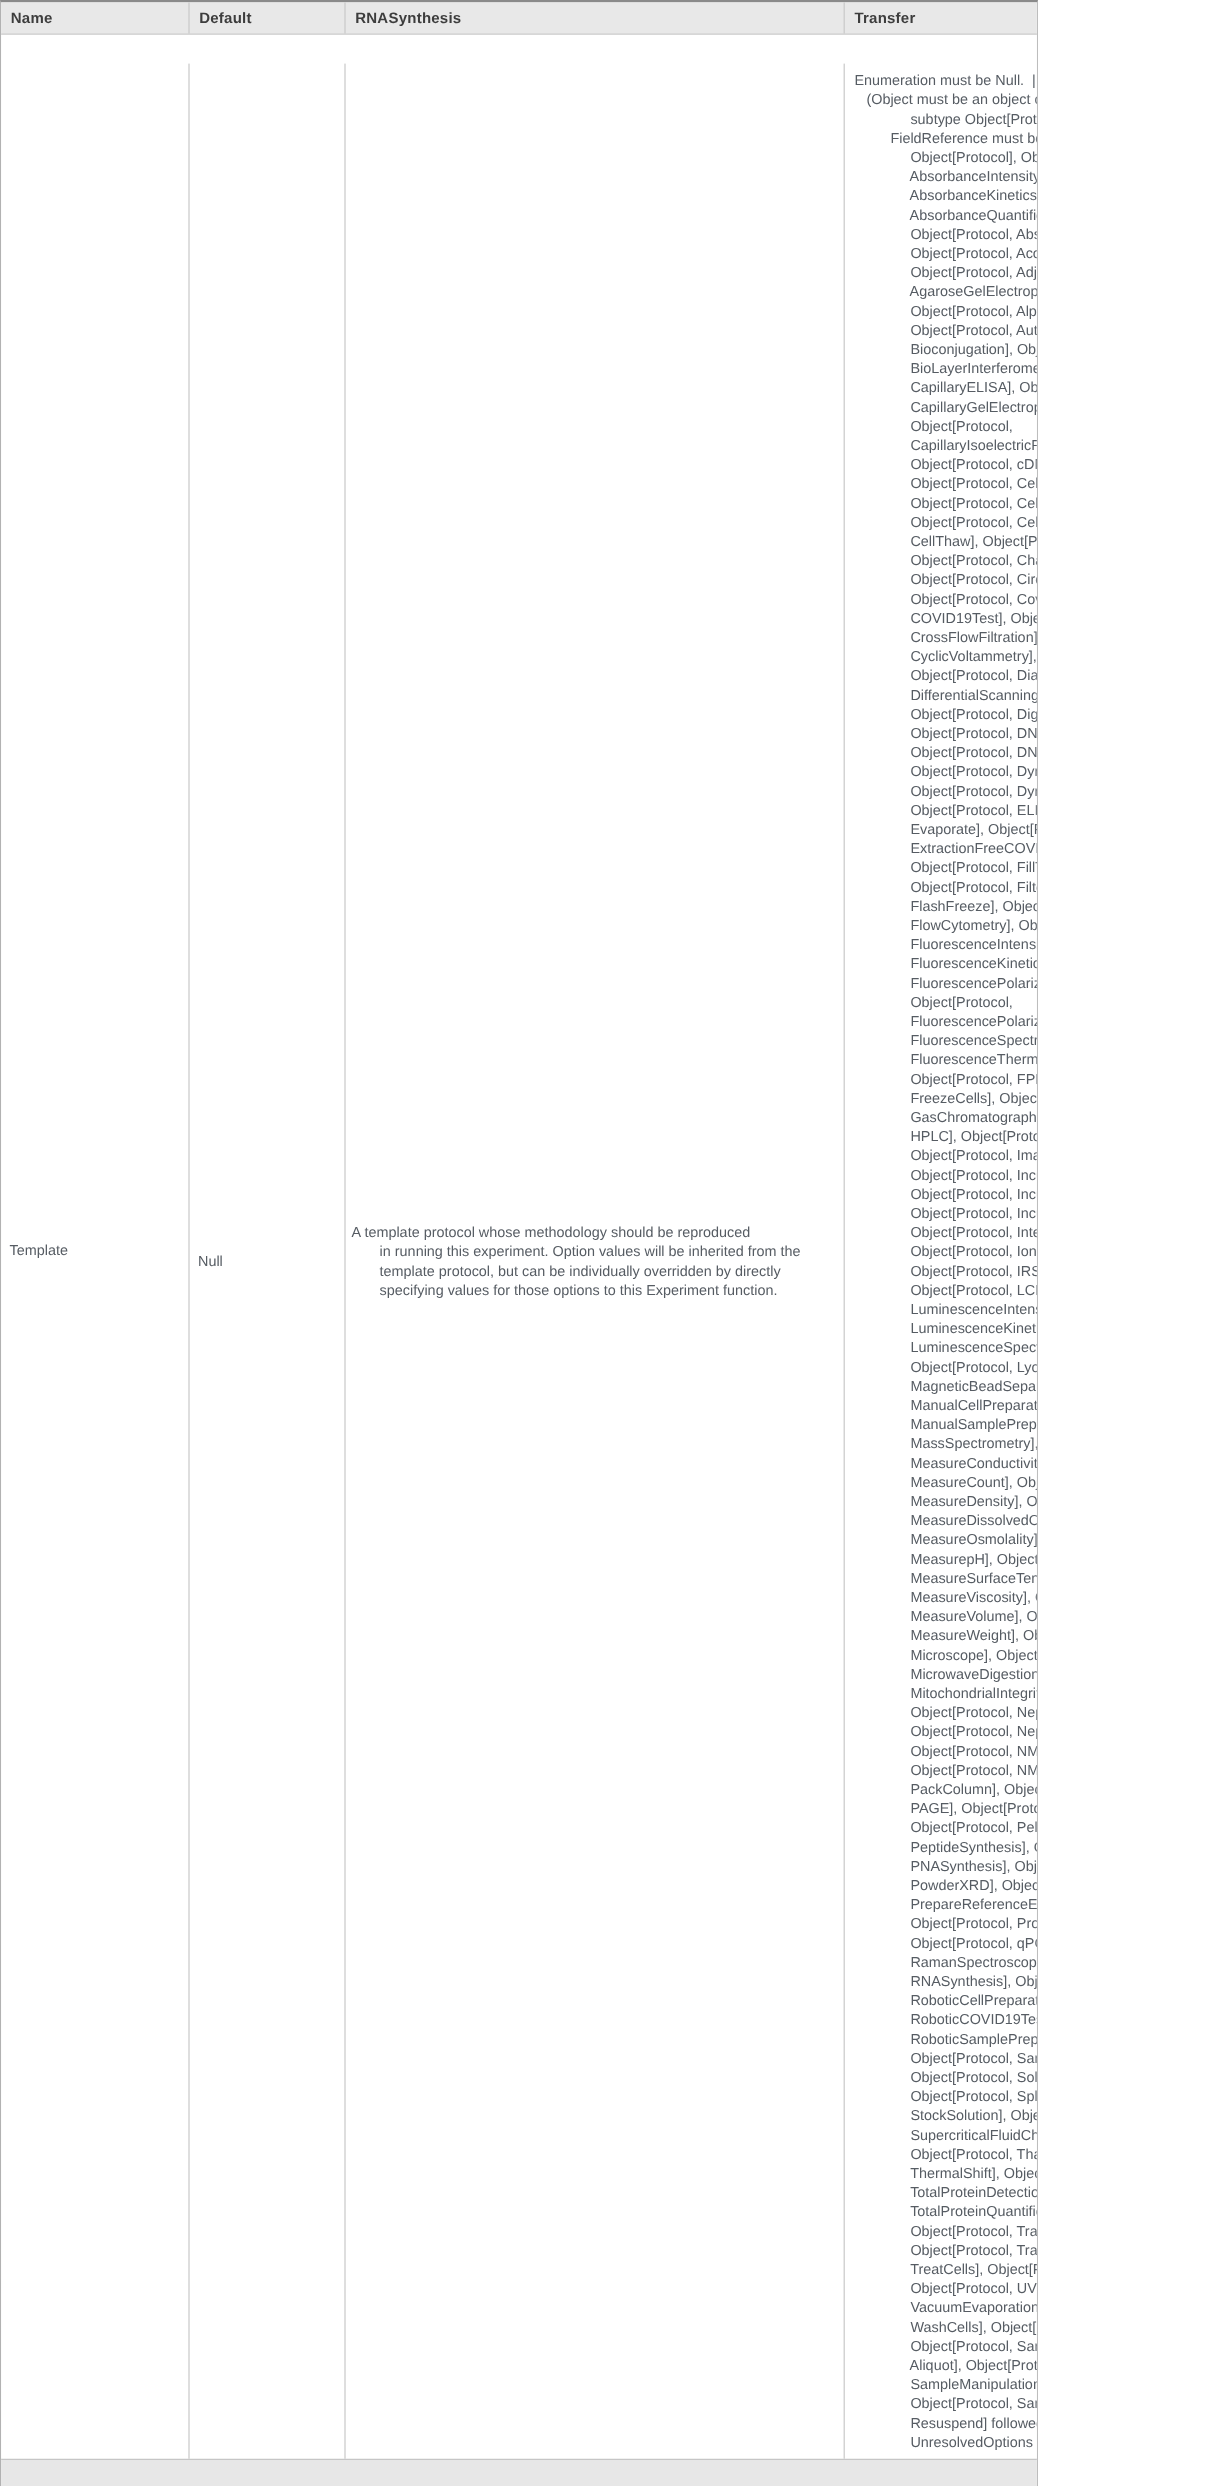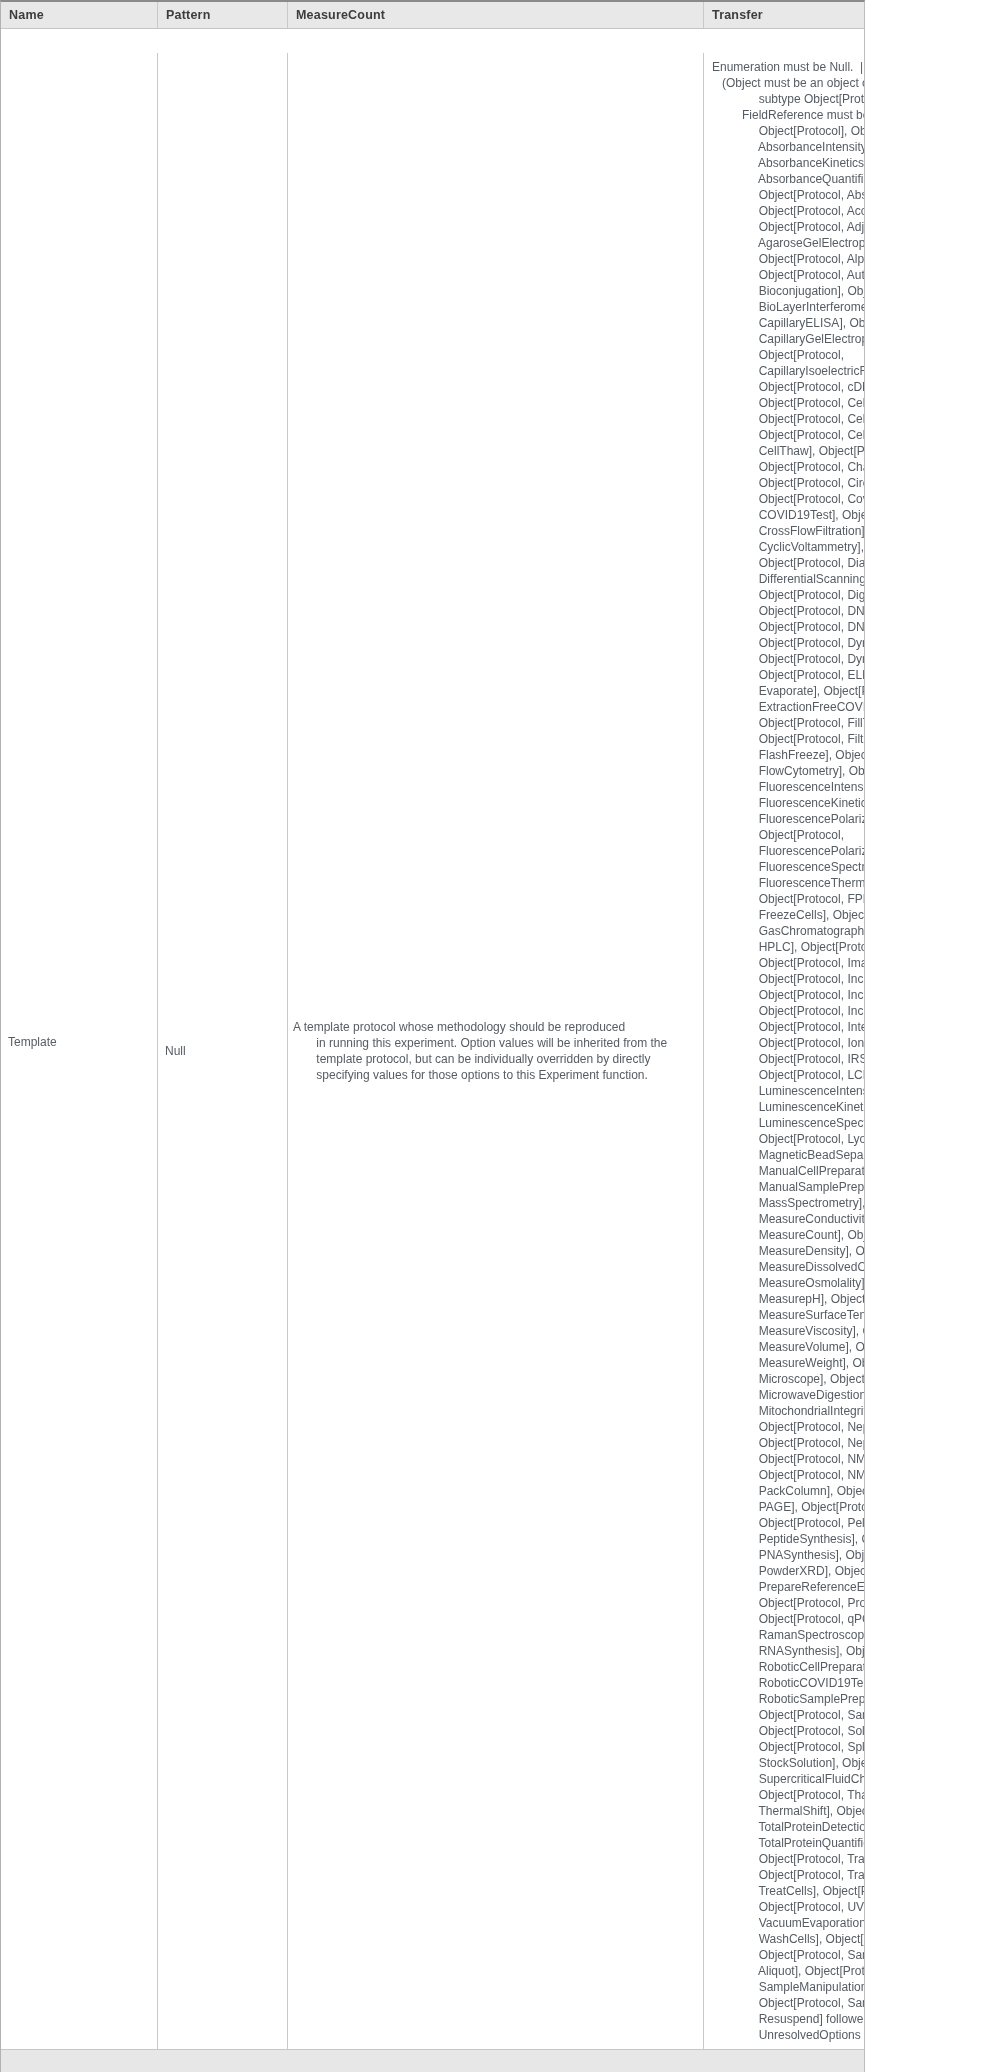--- a/index.html
+++ b/index.html
@@ -37,22 +37,22 @@
   .c-default{padding:4px 4px 4px 7px;}
   .c-desc{padding:4px 4px 5px 5px;}
   .c-pattern{padding:6px 2px 6px 8px;}
 </style>
 </head>
 <body>
 
 <div class="tbl">
   <div class="hrow">
     <div class="hcell">Name</div>
-    <div class="hcell">Pattern</div>
-    <div class="hcell">MeasureCount</div>
+    <div class="hcell">Default</div>
+    <div class="hcell">RNASynthesis</div>
     <div class="hcell">Transfer</div>
   </div>
   <div>
       <div class="row">
         <div class="cell c-name">
           <div class="pre">Template</div>
         </div>
         <div class="cell c-default">
           <div class="pre">Null</div>
         </div>

